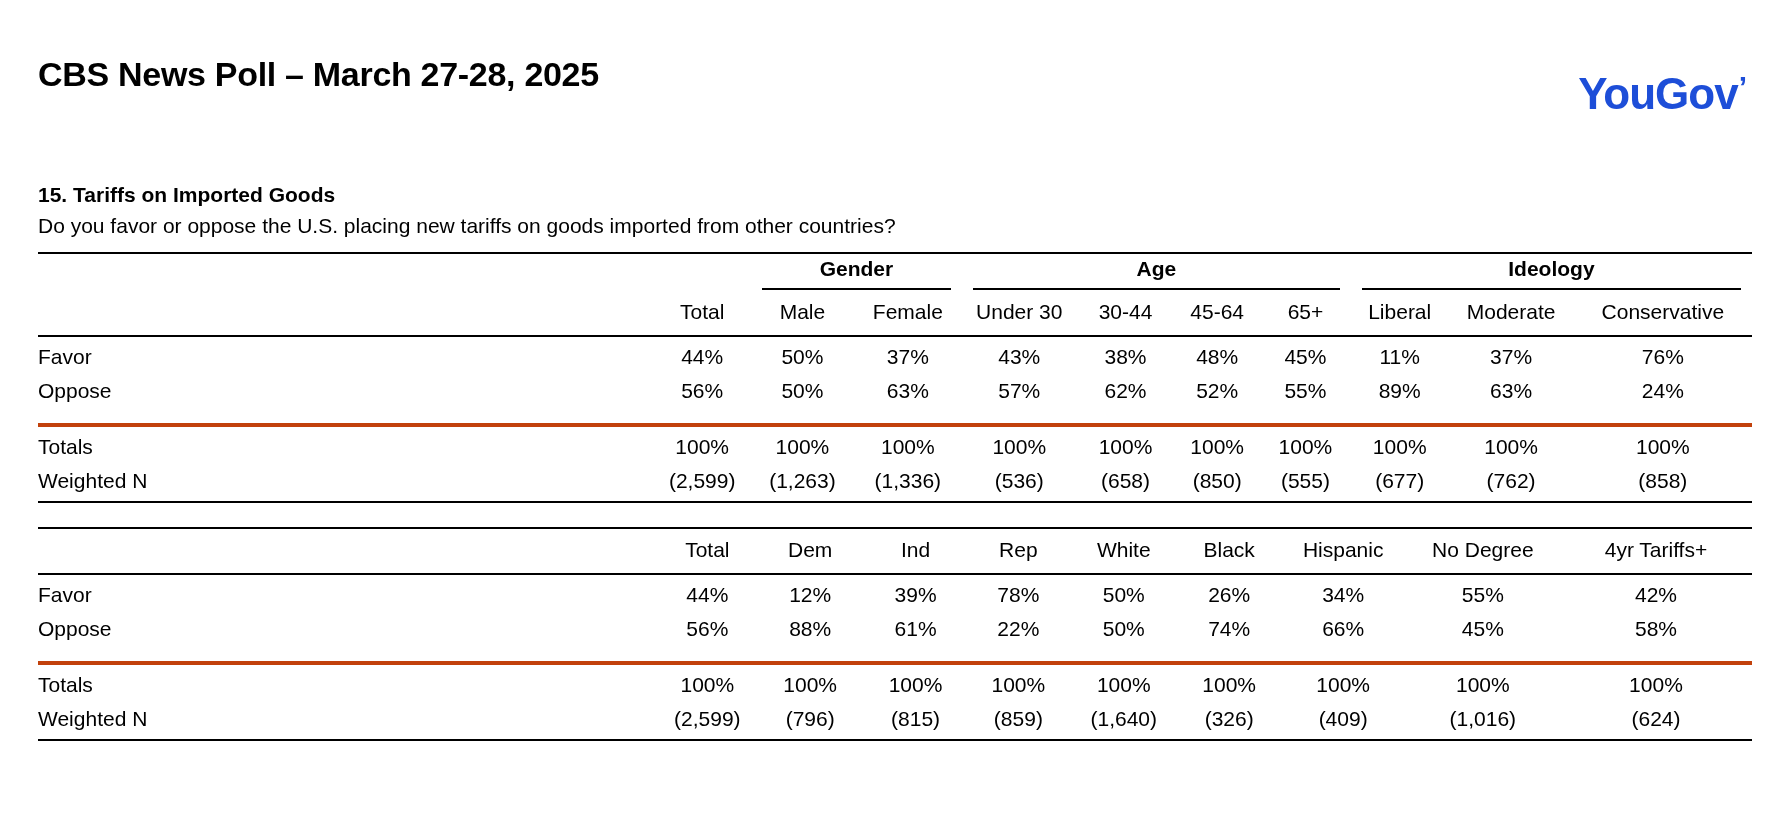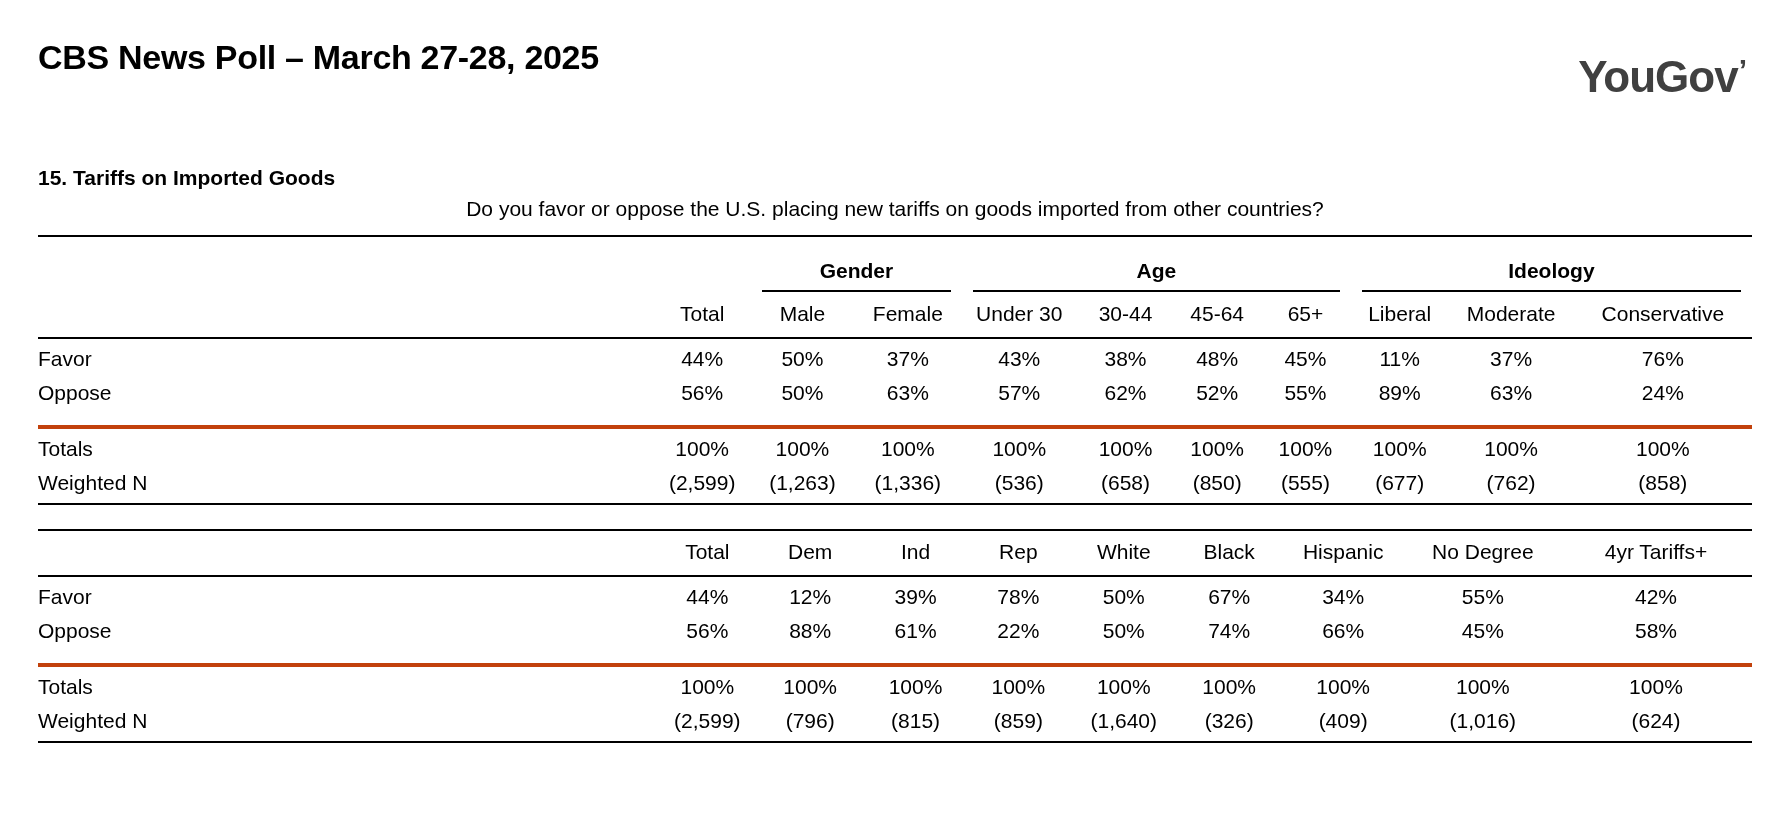--- a/index.html
+++ b/index.html
@@ -4,21 +4,21 @@
 <style>
   html, body { margin: 0; padding: 0; }
   body {
     width: 1772px;
     height: 816px;
     background: #ffffff;
     color: #000000;
     font-family: "Liberation Sans", sans-serif;
     overflow: hidden;
   }
-  .page { padding: 38px 20px 0 38px; }
+  .page { padding: 38px 20px 0 38px; margin-top: 17px; }
 
   .header-row {
     display: flex;
     justify-content: space-between;
     align-items: flex-start;
   }
   .title-block h1 {
     margin: 0;
     font-size: 34px;
     font-weight: bold;
@@ -39,37 +39,37 @@
   }
   .logo .mark {
     display: inline-block;
     font-size: 30px;
     transform: translateY(-12px);
     margin-left: 1px;
   }
 
   .question { margin-top: 64px; }
   .q-title { font-size: 21px; font-weight: bold; }
-  .q-text  { font-size: 21px; margin-top: 7px; text-align: center; }
+  .q-text  { font-size: 21px; margin-top: 7px; }
 
   table.poll-table {
     width: 100%;
     border-collapse: collapse;
     table-layout: fixed;
     font-size: 21px;
     border-top: 2px solid #000;
     border-bottom: 2px solid #000;
   }
   table.poll-table.first  { margin-top: 14px; }
   table.poll-table.second { margin-top: 24px; }
 
   thead { border-bottom: 2px solid #000; }
 
   th { font-weight: normal; }
-  th.group { padding-top: 22px; vertical-align: bottom; }
+  th.group { padding-top: 3px; vertical-align: bottom; }
   .group-label {
     font-weight: bold;
     text-align: center;
     border-bottom: 2px solid #000;
     padding-bottom: 7px;
     margin: 0 10px;
   }
   tr.colhead th {
     padding: 9px 0 11px 0;
     white-space: nowrap;
@@ -90,21 +90,21 @@
 </style>
 </head>
 <body>
 
 <div class="page">
 
   <div class="header-row">
     <div class="title-block">
       <h1>CBS News Poll – March 27-28, 2025</h1>
     </div>
-    <div class="logo" style="color: #404040;"><span>YouGov</span><span class="mark">’</span></div>
+    <div class="logo" style="color: #1d4ed8;"><span>YouGov</span><span class="mark">’</span></div>
   </div>
 
   <div class="question">
     <div class="q-title">15. Tariffs on Imported Goods</div>
     <div class="q-text">Do you favor or oppose the U.S. placing new tariffs on goods imported from other countries?</div>
   </div>
 
   <div id="tables">
       <table class="poll-table first">
         <colgroup>
@@ -232,21 +232,21 @@
           </tr>
         </thead>
         <tbody class="answers">
           <tr>
             <td class="rowlabel">Favor</td>
             <td>44%</td>
             <td>12%</td>
             <td>39%</td>
             <td>78%</td>
             <td>50%</td>
-            <td>67%</td>
+            <td>26%</td>
             <td>34%</td>
             <td>55%</td>
             <td>42%</td>
           </tr>
           <tr>
             <td class="rowlabel">Oppose</td>
             <td>56%</td>
             <td>88%</td>
             <td>61%</td>
             <td>22%</td>

